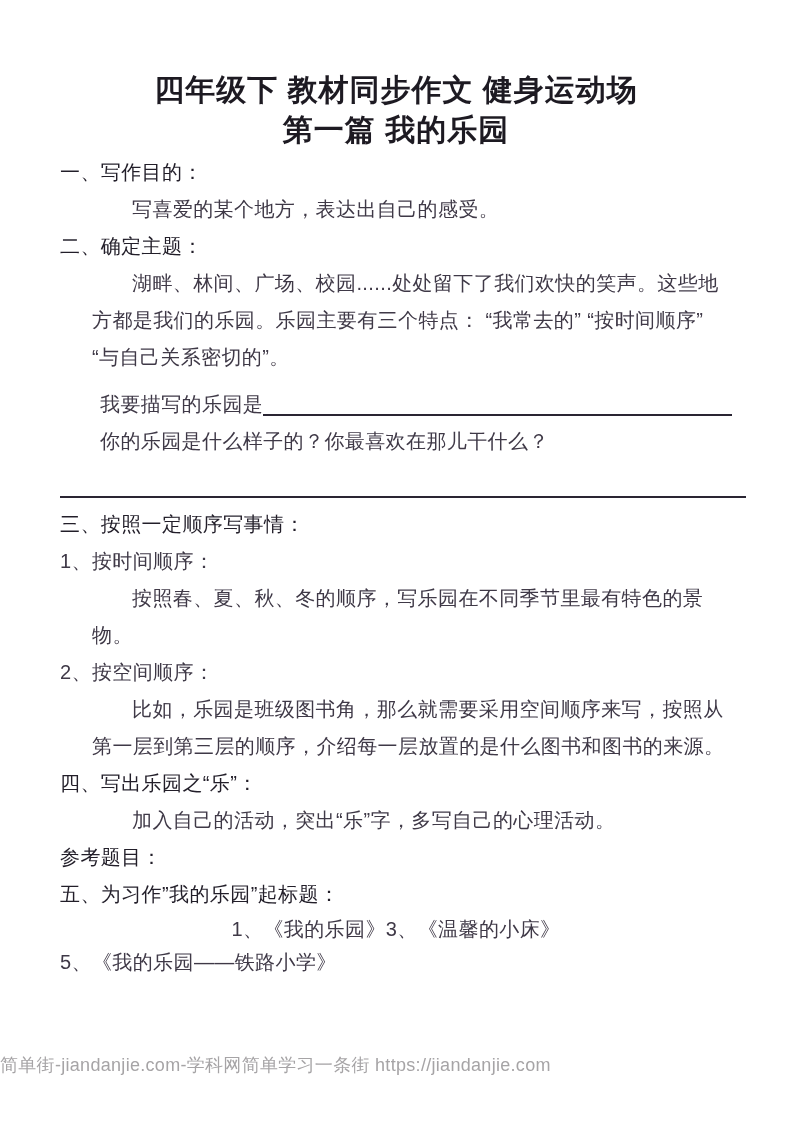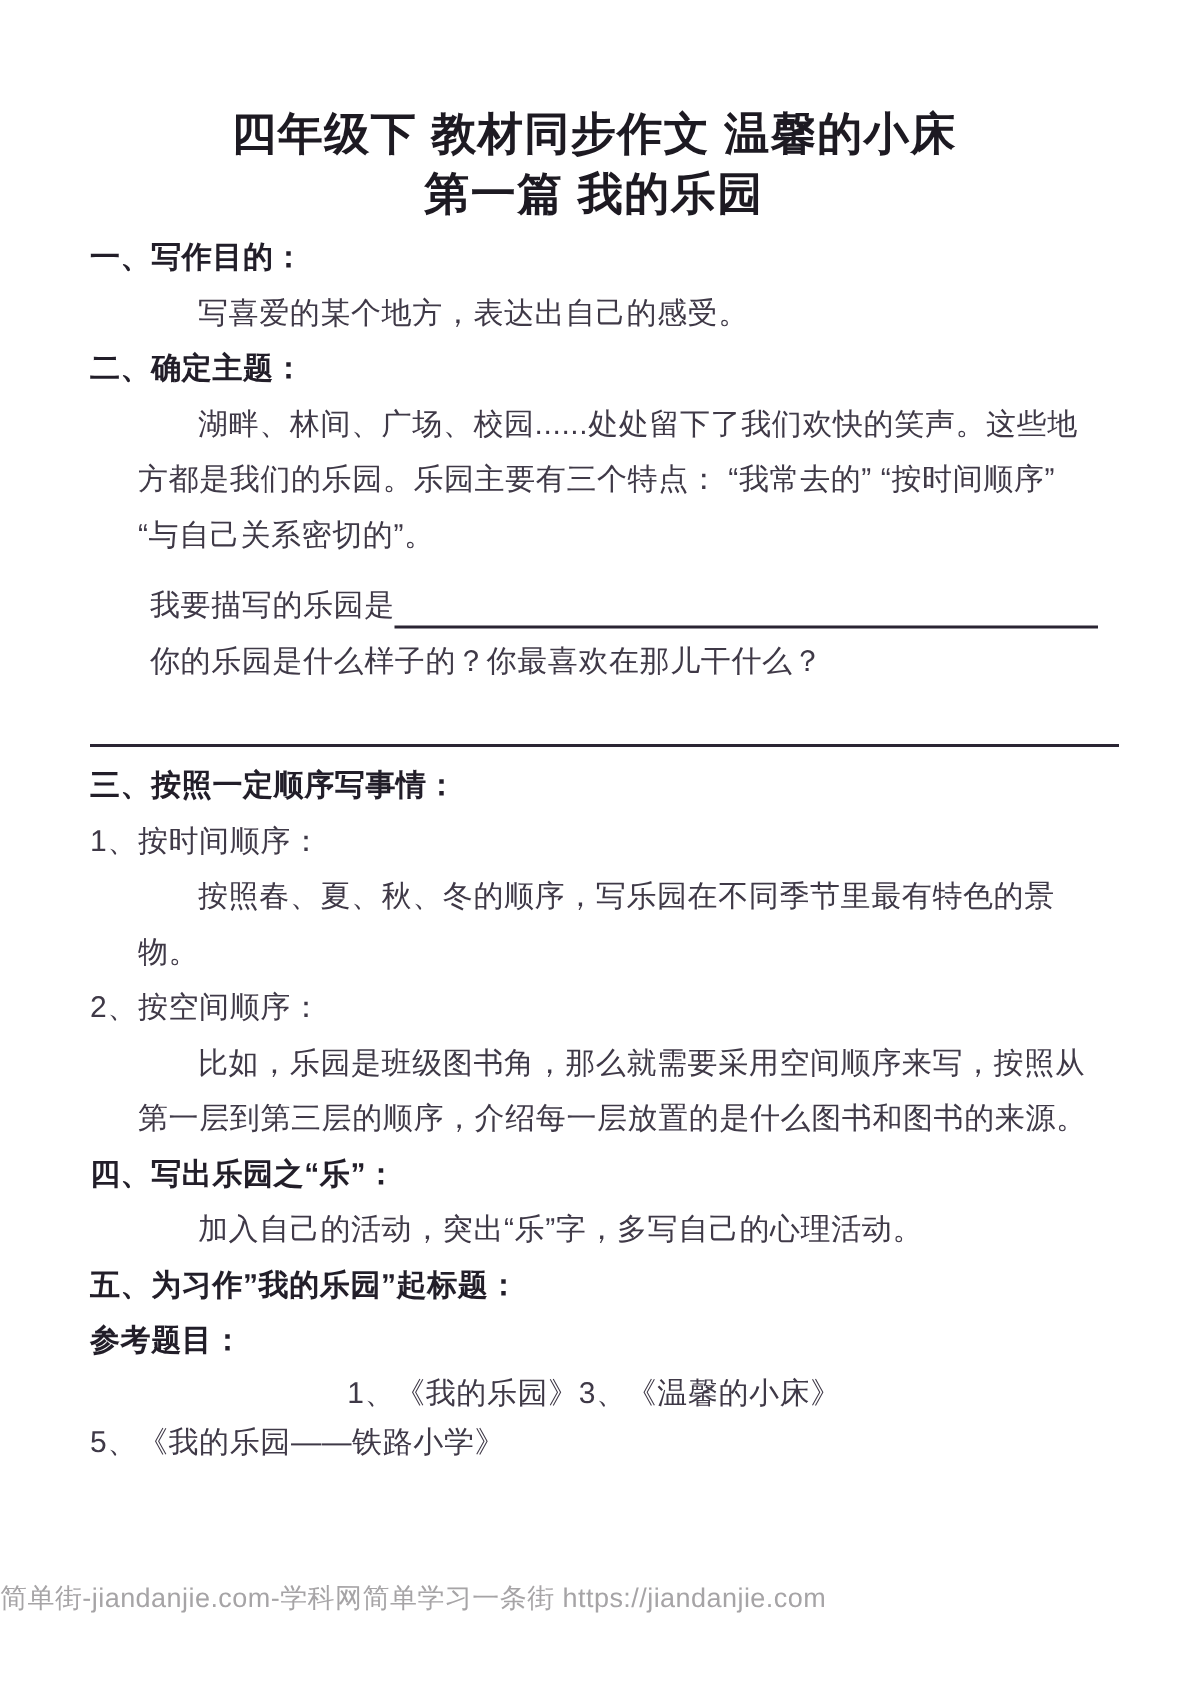--- a/index.html
+++ b/index.html
@@ -27,27 +27,26 @@
   .doc-title {
     text-align: center;
     font-size: 30px;
     line-height: 40px;
     font-weight: 700;
     color: #1d1a22;
     letter-spacing: 1px;
   }
   .title-block { margin-bottom: 4px; }
   .heading {
-    font-weight: 700;
+    font-weight: 400;
     color: #221e29;
   }
   .indent { text-indent: 2em; margin-left: 32px; }
   .fill-row {
     display: flex;
-    align-items: flex-end;
     padding-left: 2em;
     margin-top: 10px;
     font-family: Liberation Serif, serif;
   }
   .fill-row .label { white-space: nowrap; }
   .fill-row .blank {
     flex: 1;
     border-bottom: 2px solid #2a2533;
     height: 30px;
     margin-bottom: 4px;
@@ -77,21 +76,21 @@
     letter-spacing: 0.3px;
   }
 </style>
 </head>
 <body>
 
 <div class="page">
   <div class="content">
 
     <div class="title-block">
-      <div class="doc-title">四年级下 教材同步作文 温馨的小床</div>
+      <div class="doc-title">四年级下 教材同步作文 健身运动场</div>
       <div class="doc-title">第一篇 我的乐园</div>
     </div>
 
     <div class="heading">一、写作目的：</div>
     <div class="indent">写喜爱的某个地方，表达出自己的感受。</div>
 
     <div class="heading">二、确定主题：</div>
     <div class="indent">湖畔、林间、广场、校园......处处留下了我们欢快的笑声。这些地方都是我们的乐园。乐园主要有三个特点： “我常去的” “按时间顺序” “与自己关系密切的”。</div>
 
     <div class="fill-row">
@@ -105,22 +104,22 @@
 
     <div class="heading">三、按照一定顺序写事情：</div>
     <div>1、按时间顺序：</div>
     <div class="indent">按照春、夏、秋、冬的顺序，写乐园在不同季节里最有特色的景物。</div>
     <div>2、按空间顺序：</div>
     <div class="indent">比如，乐园是班级图书角，那么就需要采用空间顺序来写，按照从第一层到第三层的顺序，介绍每一层放置的是什么图书和图书的来源。</div>
 
     <div class="heading">四、写出乐园之“乐”：</div>
     <div class="indent">加入自己的活动，突出“乐”字，多写自己的心理活动。</div>
 
+    <div class="heading">参考题目：</div>
     <div class="heading">五、为习作”我的乐园”起标题：</div>
-    <div class="heading">参考题目：</div>
 
     <div class="ref-row row-1">
       <span class="ref-item">1、《我的乐园》</span>
       <span class="ref-item">3、《温馨的小床》</span>
     </div>
     <div class="ref-row row-2">
       <span class="ref-item">5、《我的乐园——铁路小学》</span>
     </div>
 
   </div>

